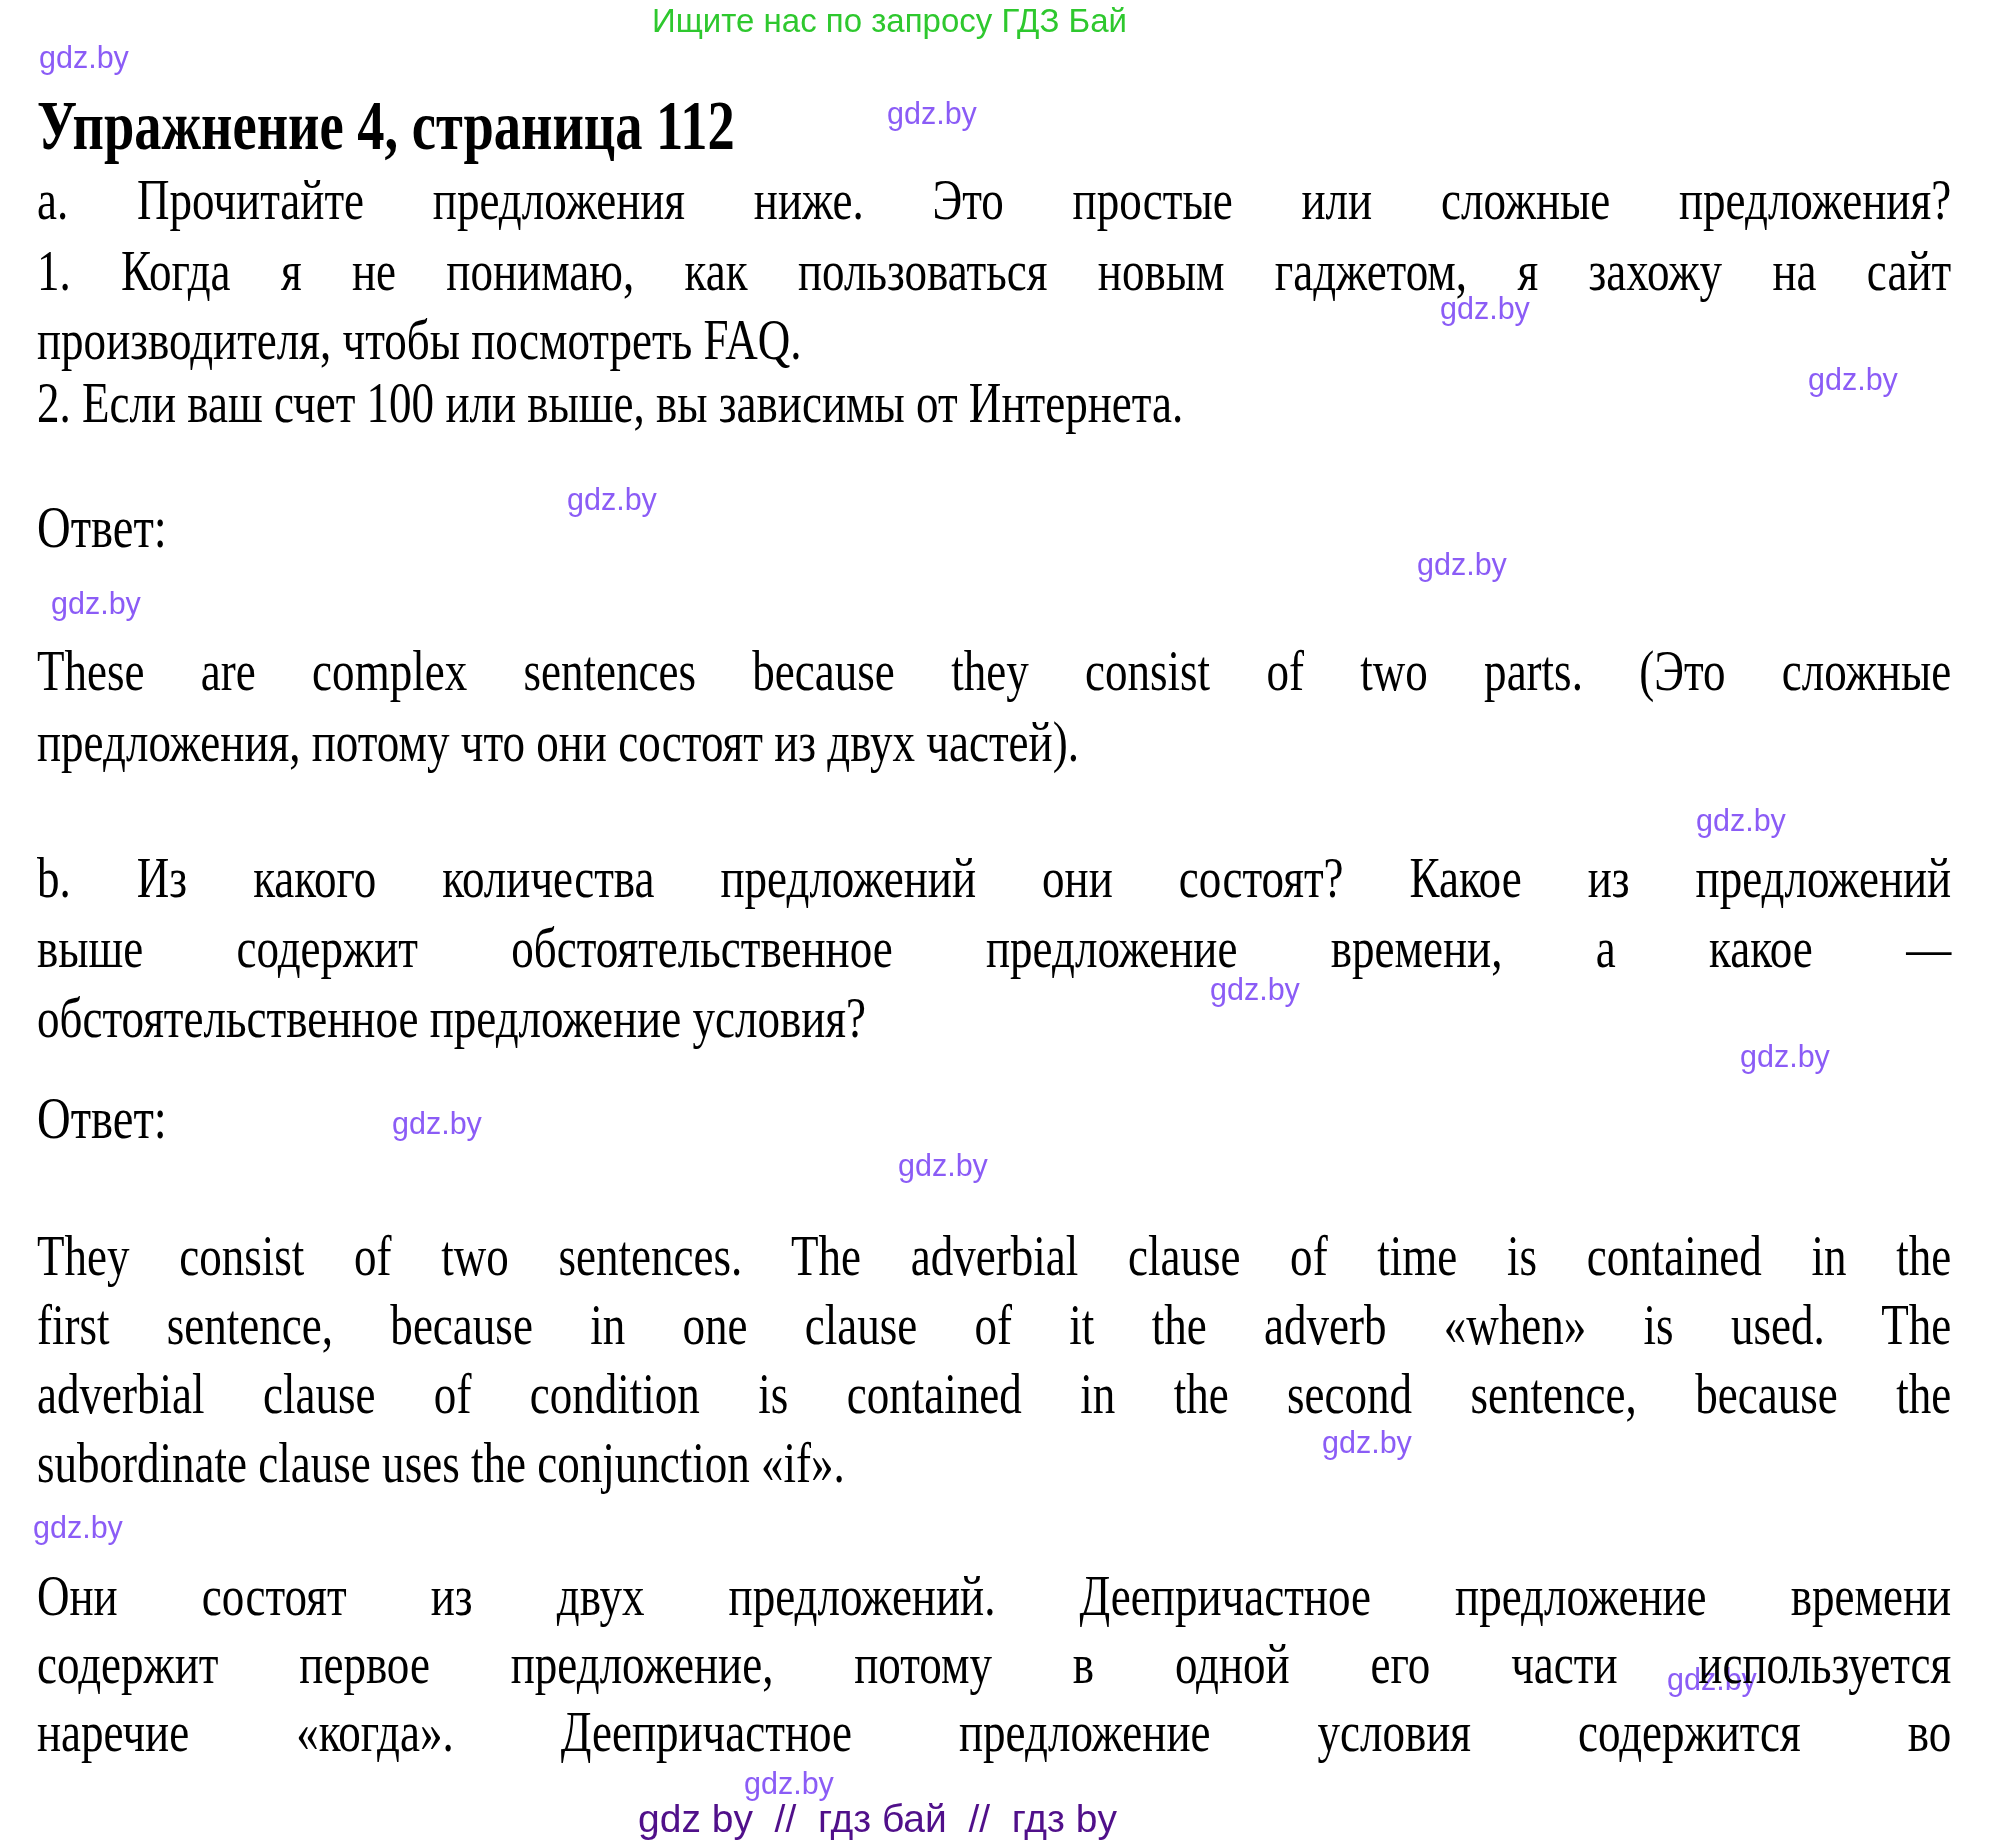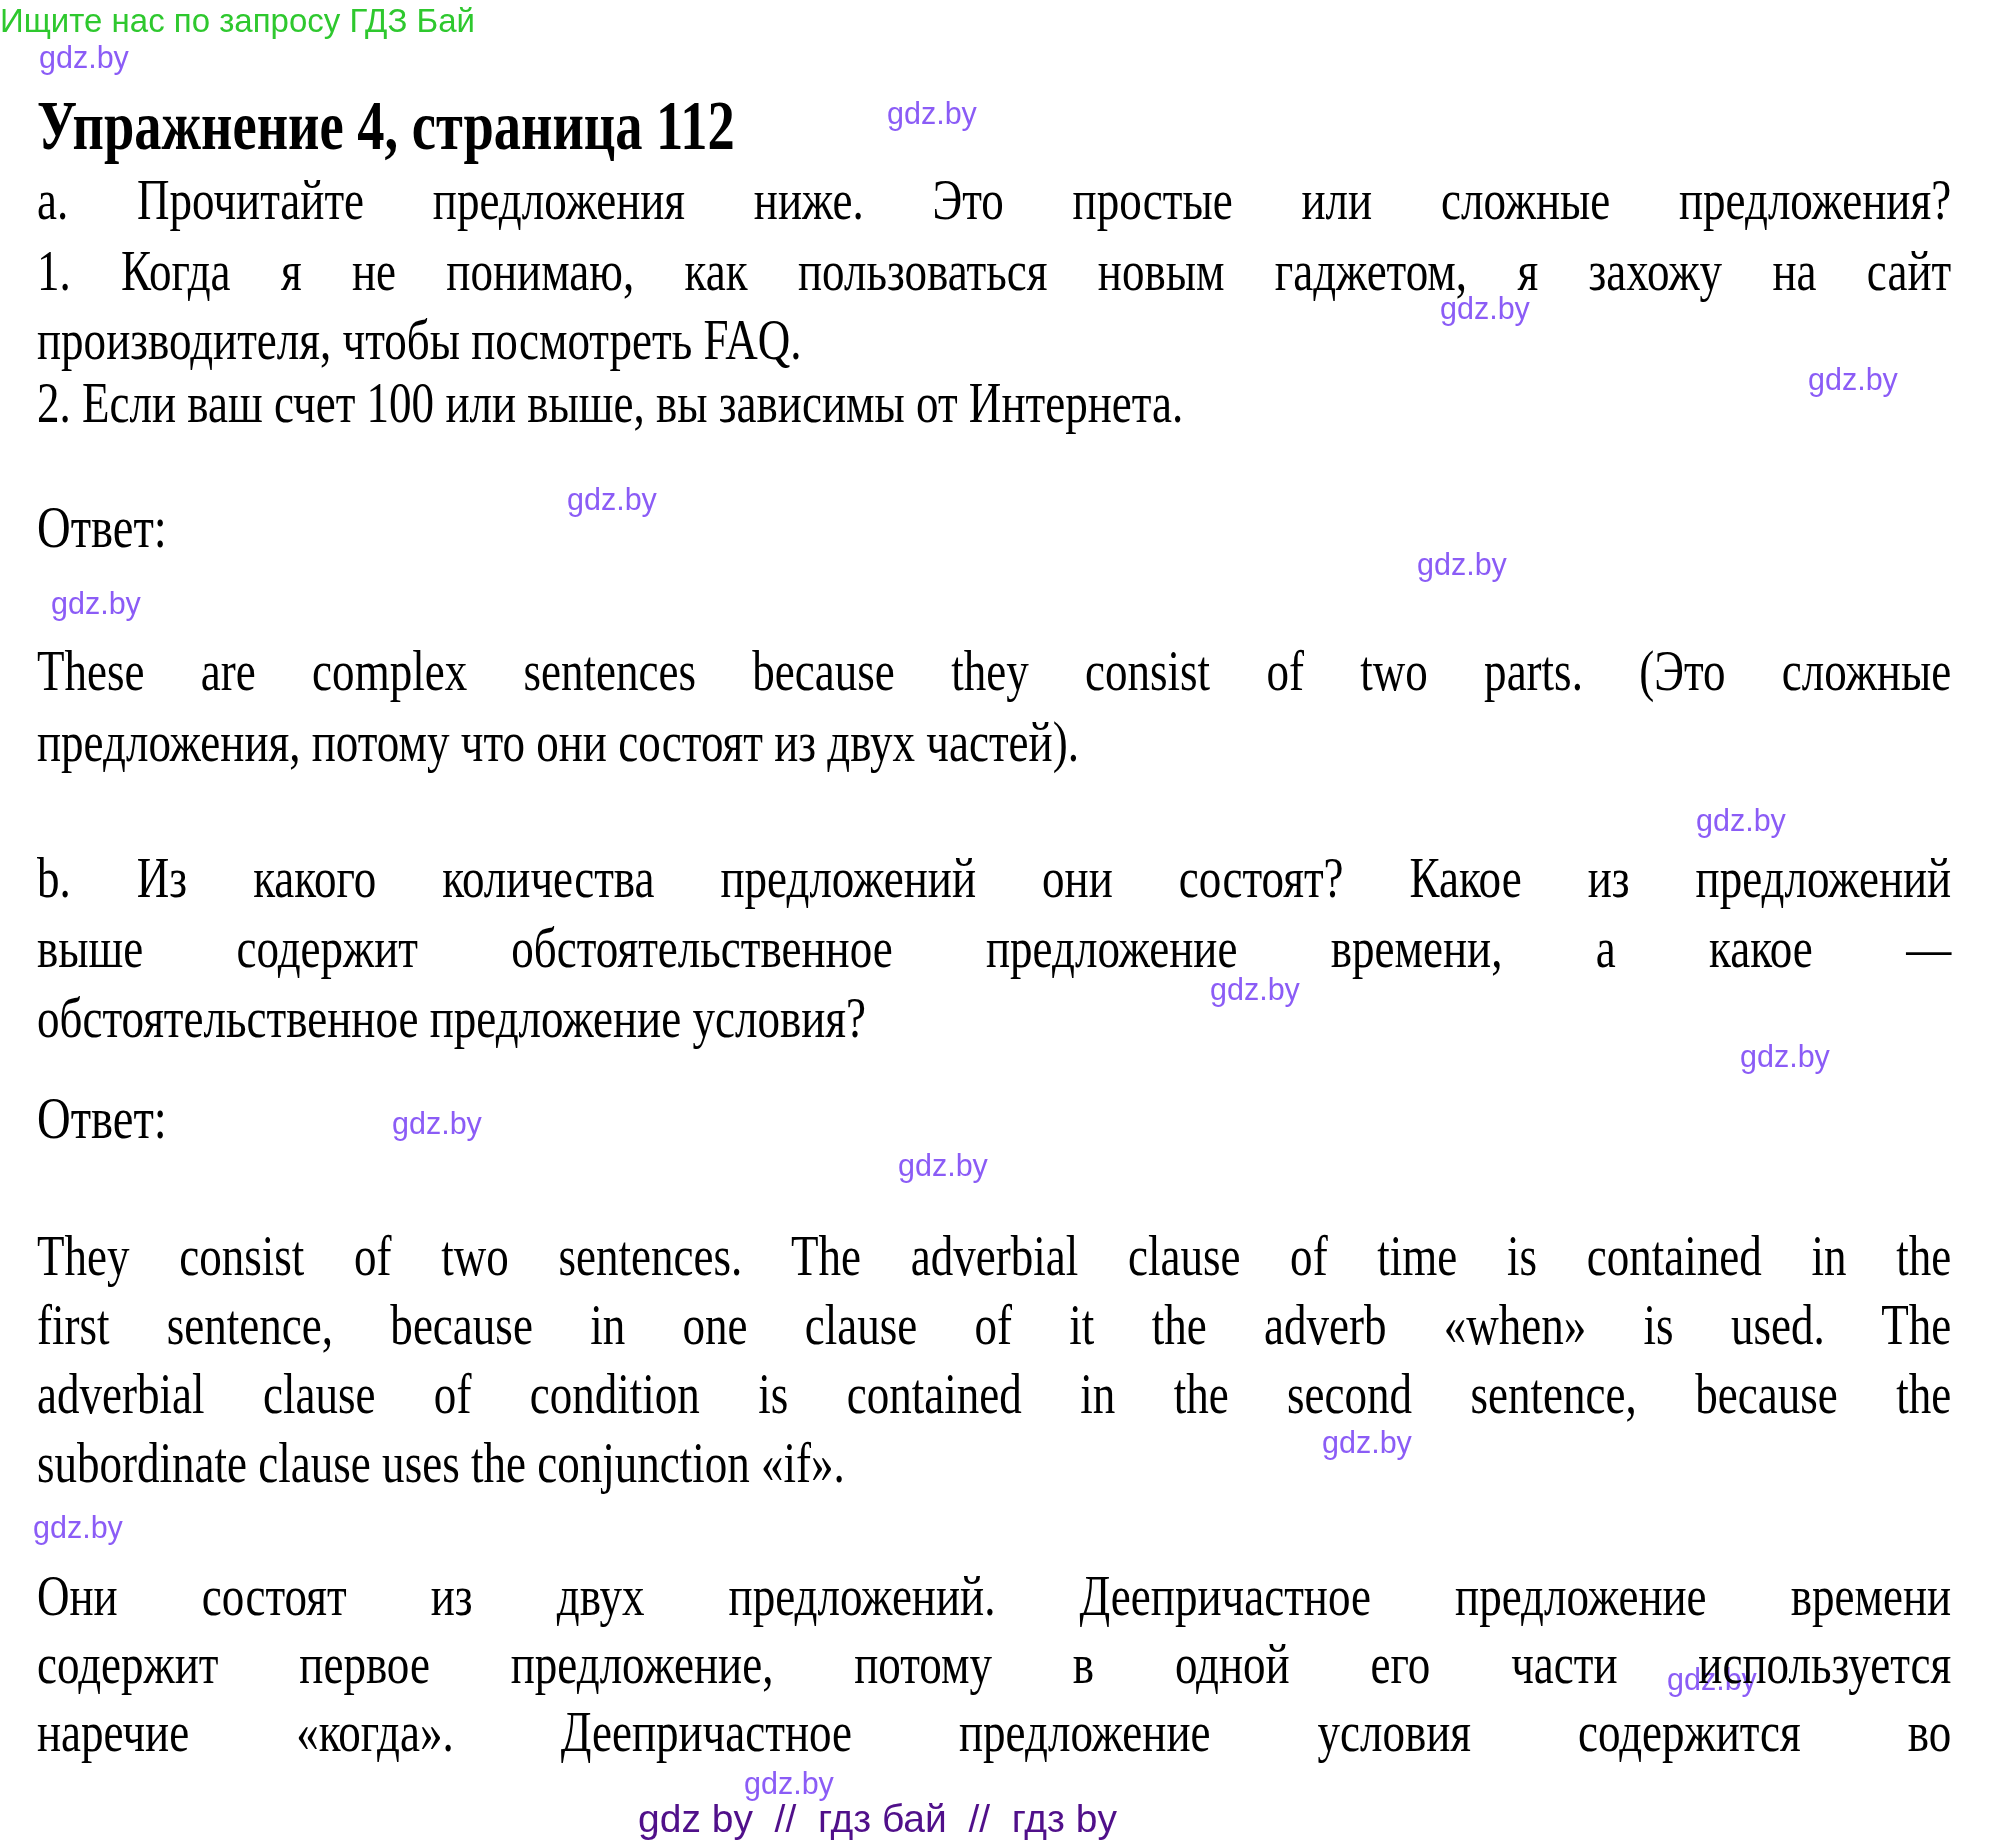--- a/index.html
+++ b/index.html
@@ -11,21 +11,21 @@
   .tx{
     position:absolute;left:37px;width:2423px;
     transform:scaleX(0.79);transform-origin:0 0;
     font-size:57px;line-height:69px;white-space:normal;
   }
   .tx .j{text-align:justify;text-align-last:justify;}
   .tx .n{text-align:left;}
   .title{font-weight:bold;font-size:69px;line-height:71px;}
   .label{font-size:59px;}
   .banner{
-    position:absolute;left:0;top:2px;width:1779px;text-align:left;
+    position:absolute;left:0;top:2px;width:1779px;text-align:center;
     font-family:"Liberation Sans",sans-serif;font-size:33px;line-height:37px;
   }
   .footer{
     position:absolute;left:0;top:1797px;width:1755px;text-align:center;
     font-family:"Liberation Sans",sans-serif;font-size:39px;line-height:43px;
     white-space:pre;
   }
   .wm{
     position:absolute;
     font-family:"Liberation Sans",sans-serif;font-size:30.5px;line-height:33px;

